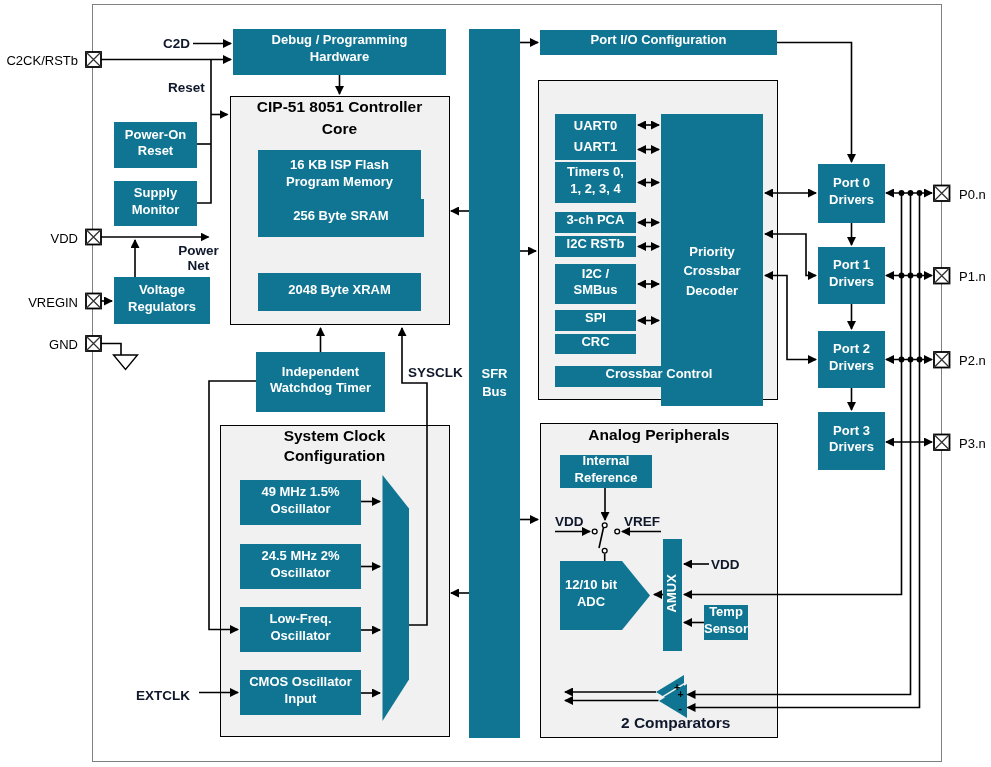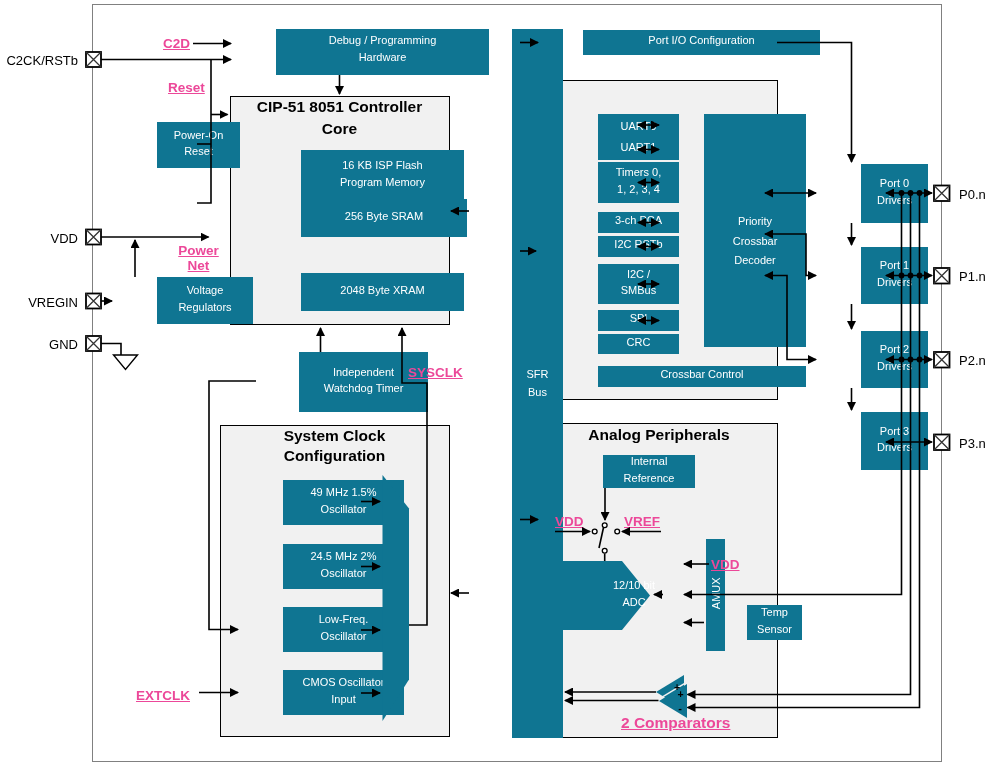--- a/index.html
+++ b/index.html
@@ -1,21 +1,21 @@
 <!DOCTYPE html>
 <html><head>
 <meta charset="utf-8">
 <style>
 html,body{margin:0;padding:0;background:#ffffff;}
 #stage{position:relative;width:991px;height:767px;font-family:"Liberation Sans",sans-serif;overflow:hidden;}
-.box{position:absolute;background:#0f7592;color:#ffffff;font-weight:normal;font-size:11px;line-height:16.5px;padding-bottom:4px;display:flex;align-items:center;justify-content:center;text-align:center;box-sizing:border-box;margin-left:43px;}
+.box{position:absolute;background:#0f7592;color:#ffffff;font-weight:bold;font-size:13px;line-height:16.5px;padding-bottom:4px;display:flex;align-items:center;justify-content:center;text-align:center;box-sizing:border-box;}
 .gbox{position:absolute;background:#f1f1f1;border:1.4px solid #000000;box-sizing:border-box;}
 .title{position:absolute;color:#000000;font-weight:bold;font-size:15.5px;line-height:19px;text-align:center;}
 .lbl{position:absolute;color:#000000;font-size:13px;line-height:15px;white-space:nowrap;}
-.blbl{position:absolute;color:#ec4899;font-weight:bold;font-size:13.5px;line-height:15px;white-space:nowrap;text-decoration:underline;}
+.blbl{position:absolute;color:#0f172a;font-weight:bold;font-size:13.5px;line-height:15px;white-space:nowrap;}
 svg{position:absolute;left:0;top:0;}
 </style>
 </head>
 <body>
 <div id="stage">
 
   <div style="position:absolute;left:92px;top:4px;width:850px;height:758px;border:1.5px solid #808080;box-sizing:border-box;"></div>
 
   <div class="gbox" style="left:229.5px;top:96px;width:220px;height:229px;"></div>
   <div class="gbox" style="left:538px;top:80px;width:240px;height:320px;"></div>
@@ -24,44 +24,45 @@
 
   <div class="title" style="left:229.5px;top:96.3px;width:220px;line-height:22px;">CIP-51 8051 Controller<br>Core</div>
   <div class="title" style="left:540px;top:424.5px;width:238px;">Analog Peripherals</div>
   <div class="title" style="left:219.5px;top:426.3px;width:230px;line-height:19.5px;">System Clock<br>Configuration</div>
 
   <div class="box" style="left:469px;top:29px;width:51px;height:709px;line-height:18px;padding-bottom:2px;">SFR<br>Bus</div>
 
   <div class="box" style="left:233px;top:29px;width:213px;height:46px;padding-bottom:7px;">Debug / Programming<br>Hardware</div>
   <div class="box" style="left:540px;top:30px;width:237px;height:25px;">Port I/O Configuration</div>
   <div class="box" style="left:114px;top:122px;width:83px;height:46px;">Power-On<br>Reset</div>
+  <div class="box" style="left:114px;top:181px;width:83px;height:45px;">Supply<br>Monitor</div>
   <div class="box" style="left:114px;top:277px;width:96px;height:47px;">Voltage<br>Regulators</div>
   <div class="box" style="left:258px;top:150px;width:163px;height:51px;">16 KB ISP Flash<br>Program Memory</div>
   <div class="box" style="left:258px;top:199px;width:166px;height:38px;">256 Byte SRAM</div>
   <div class="box" style="left:258px;top:273px;width:163px;height:38px;">2048 Byte XRAM</div>
   <div class="box" style="left:256px;top:352px;width:129px;height:60px;">Independent<br>Watchdog Timer</div>
 
   <div class="box" style="left:555px;top:114px;width:81px;height:28px;">UART0</div>
   <div class="box" style="left:555px;top:139px;width:81px;height:21px;">UART1</div>
   <div class="box" style="left:555px;top:162px;width:81px;height:41px;">Timers 0,<br>1, 2, 3, 4</div>
   <div class="box" style="left:555px;top:212px;width:81px;height:21px;">3-ch PCA</div>
   <div class="box" style="left:555px;top:236px;width:81px;height:21px;">I2C RSTb</div>
   <div class="box" style="left:555px;top:264px;width:81px;height:40px;">I2C /<br>SMBus</div>
   <div class="box" style="left:555px;top:310px;width:81px;height:21px;">SPI</div>
   <div class="box" style="left:555px;top:334px;width:81px;height:20px;">CRC</div>
-  <div class="box" style="left:661px;top:114px;width:102px;height:233px;line-height:19.5px;padding-top:26px;">Priority<br>Crossbar<br>Decoder</div>
+  <div class="box" style="left:661px;top:114px;width:102px;height:292px;line-height:19.5px;padding-top:26px;">Priority<br>Crossbar<br>Decoder</div>
   <div class="box" style="left:555px;top:366px;width:208px;height:21px;">Crossbar Control</div>
 
   <div class="box" style="left:818px;top:164px;width:67px;height:59px;">Port 0<br>Drivers</div>
   <div class="box" style="left:818px;top:247px;width:67px;height:57px;">Port 1<br>Drivers</div>
   <div class="box" style="left:818px;top:331px;width:67px;height:57px;">Port 2<br>Drivers</div>
   <div class="box" style="left:818px;top:412px;width:67px;height:58px;">Port 3<br>Drivers</div>
 
   <div class="box" style="left:560px;top:455px;width:92px;height:33px;">Internal<br>Reference</div>
-  <div class="box" style="left:704px;top:605px;width:55px;height:35px;">Temp<br>Sensor</div>
+  <div class="box" style="left:704px;top:605px;width:44px;height:35px;">Temp<br>Sensor</div>
   <div class="box" style="left:663px;top:539px;width:19px;height:112px;">
       <span style="transform:rotate(-90deg);white-space:nowrap;">AMUX</span>
     </div>
 
   <div class="box" style="left:240px;top:480px;width:121px;height:45px;">49 MHz 1.5%<br>Oscillator</div>
   <div class="box" style="left:240px;top:544px;width:121px;height:45px;">24.5 MHz 2%<br>Oscillator</div>
   <div class="box" style="left:240px;top:607px;width:121px;height:45px;">Low-Freq.<br>Oscillator</div>
   <div class="box" style="left:240px;top:670px;width:121px;height:45px;">CMOS Oscillator<br>Input</div>
 
   <div class="box" style="left:560px;top:561px;width:62px;height:69px;background:none;z-index:5;">12/10 bit<br>ADC</div>

